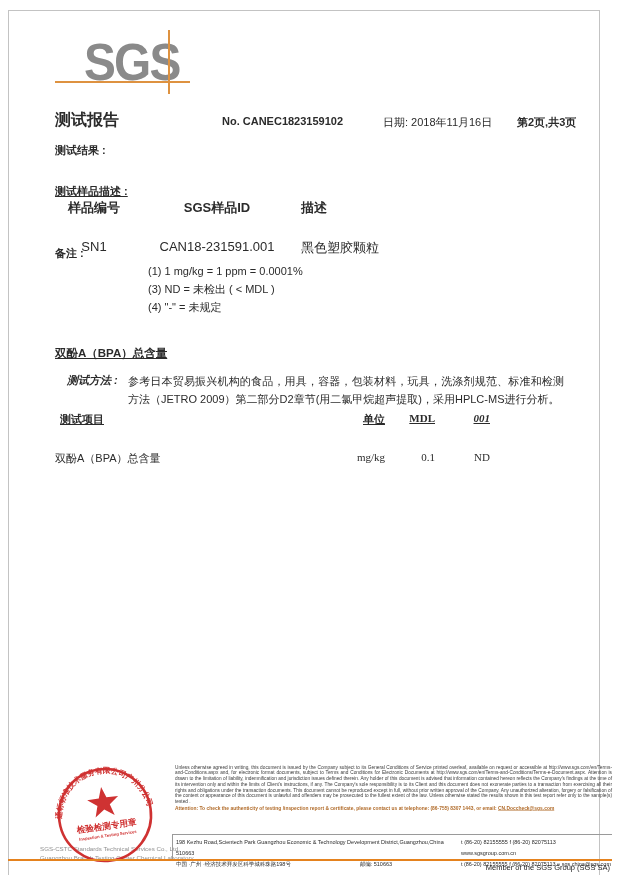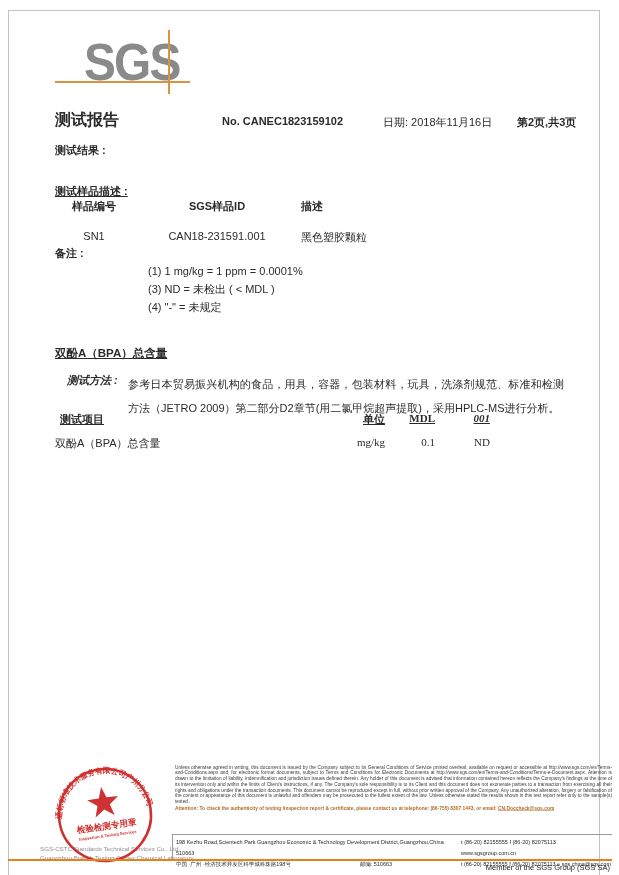--- a/index.html
+++ b/index.html
@@ -18,33 +18,33 @@
   
   .doc-title { left:55px; top:110px; font-size:16px; font-weight:700; }
   .report-no { left:222px; top:115px; font-size:11px; font-weight:700; }
   .report-date { left:383px; top:115px; font-size:11px; font-weight:400; }
   .report-page { left:517px; top:115px; font-size:11px; font-weight:700;text-align:right; }
 
   .results-label { left:55px; top:143px; font-size:11px; font-weight:700; }
   .sample-title { left:55px; top:184px; font-size:11px; font-weight:700; text-decoration:underline; }
 
   .sample-table { left:55px; top:199px; display:grid; grid-template-columns:78px 168px auto;
-    font-size:11px; row-gap:16px; }
+    font-size:13px; row-gap:22px; }
   .sample-table .hd { font-weight:700; }
   .sample-table .c { text-align:center; }
 
   .notes-label { left:55px; top:246px; font-size:11px; font-weight:700; }
   .notes-list { left:100px; top:262px; font-size:11px; line-height:18px;margin-left:48px; }
 
   .bpa-title { left:55px; top:346px; font-size:11.5px; font-weight:700; text-decoration:underline; }
   .method-label { left:67px; top:373px; font-size:11px; font-weight:700;font-style:italic; }
-  .method-text { left:128px; top:372px; width:436px; font-size:11px; line-height:24px; text-align:justify; }
+  .method-text { left:128px; top:372px; width:436px; font-size:11px; line-height:18px; text-align:justify; }
 
   .res-table { left:55px; top:412px; width:450px; display:grid;
-    grid-template-columns:290px 40px 50px 55px; row-gap:9px; font-size:11px; }
+    grid-template-columns:290px 40px 50px 55px; row-gap:24px; font-size:11px; }
   .res-table .hd { font-weight:700; }
   .res-table .u { text-decoration:underline; }
   .res-table .c { text-align:right;font-family:Liberation Serif, serif; }
   .res-table .it { font-style:italic; }
   .res-table .name { padding-left:5px; }
 
   
   .company-lines { left:40px; top:844px; font-size:6.2px; line-height:9px; color:#8f8f8f; }
   .stamp { left:54px; top:764px; width:102px; height:102px; transform:rotate(-8deg); opacity:.93; }
 

